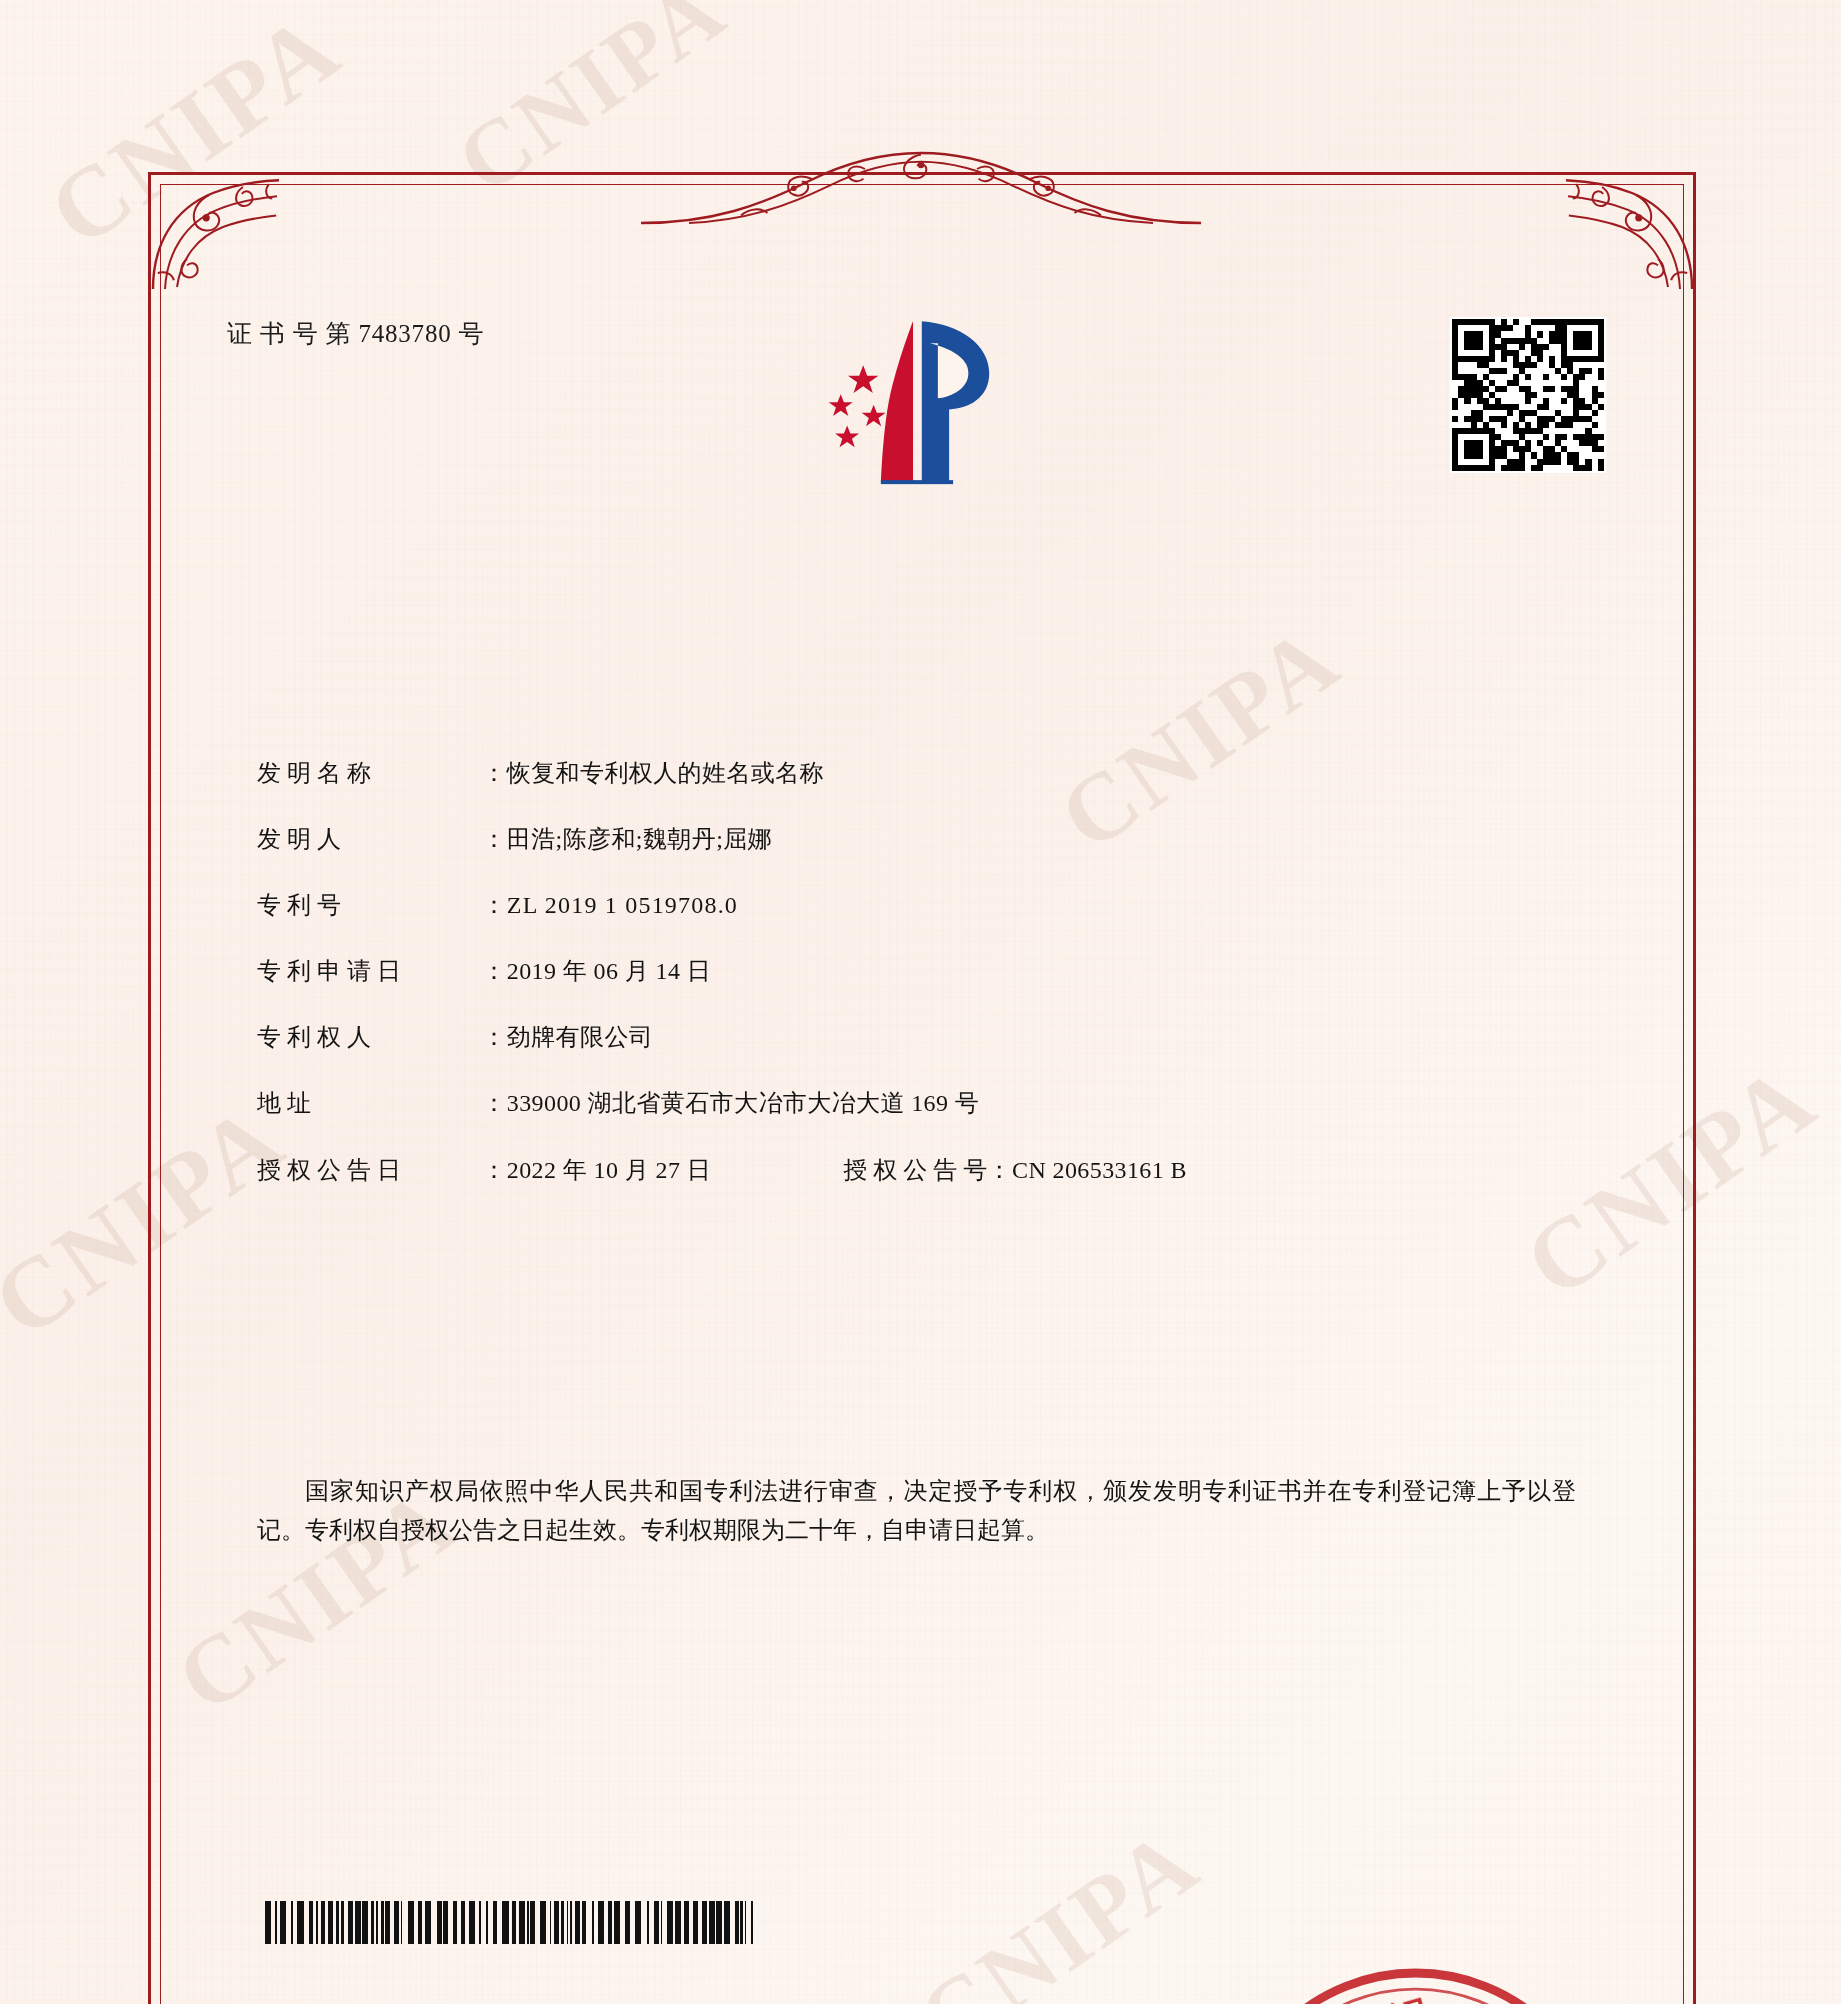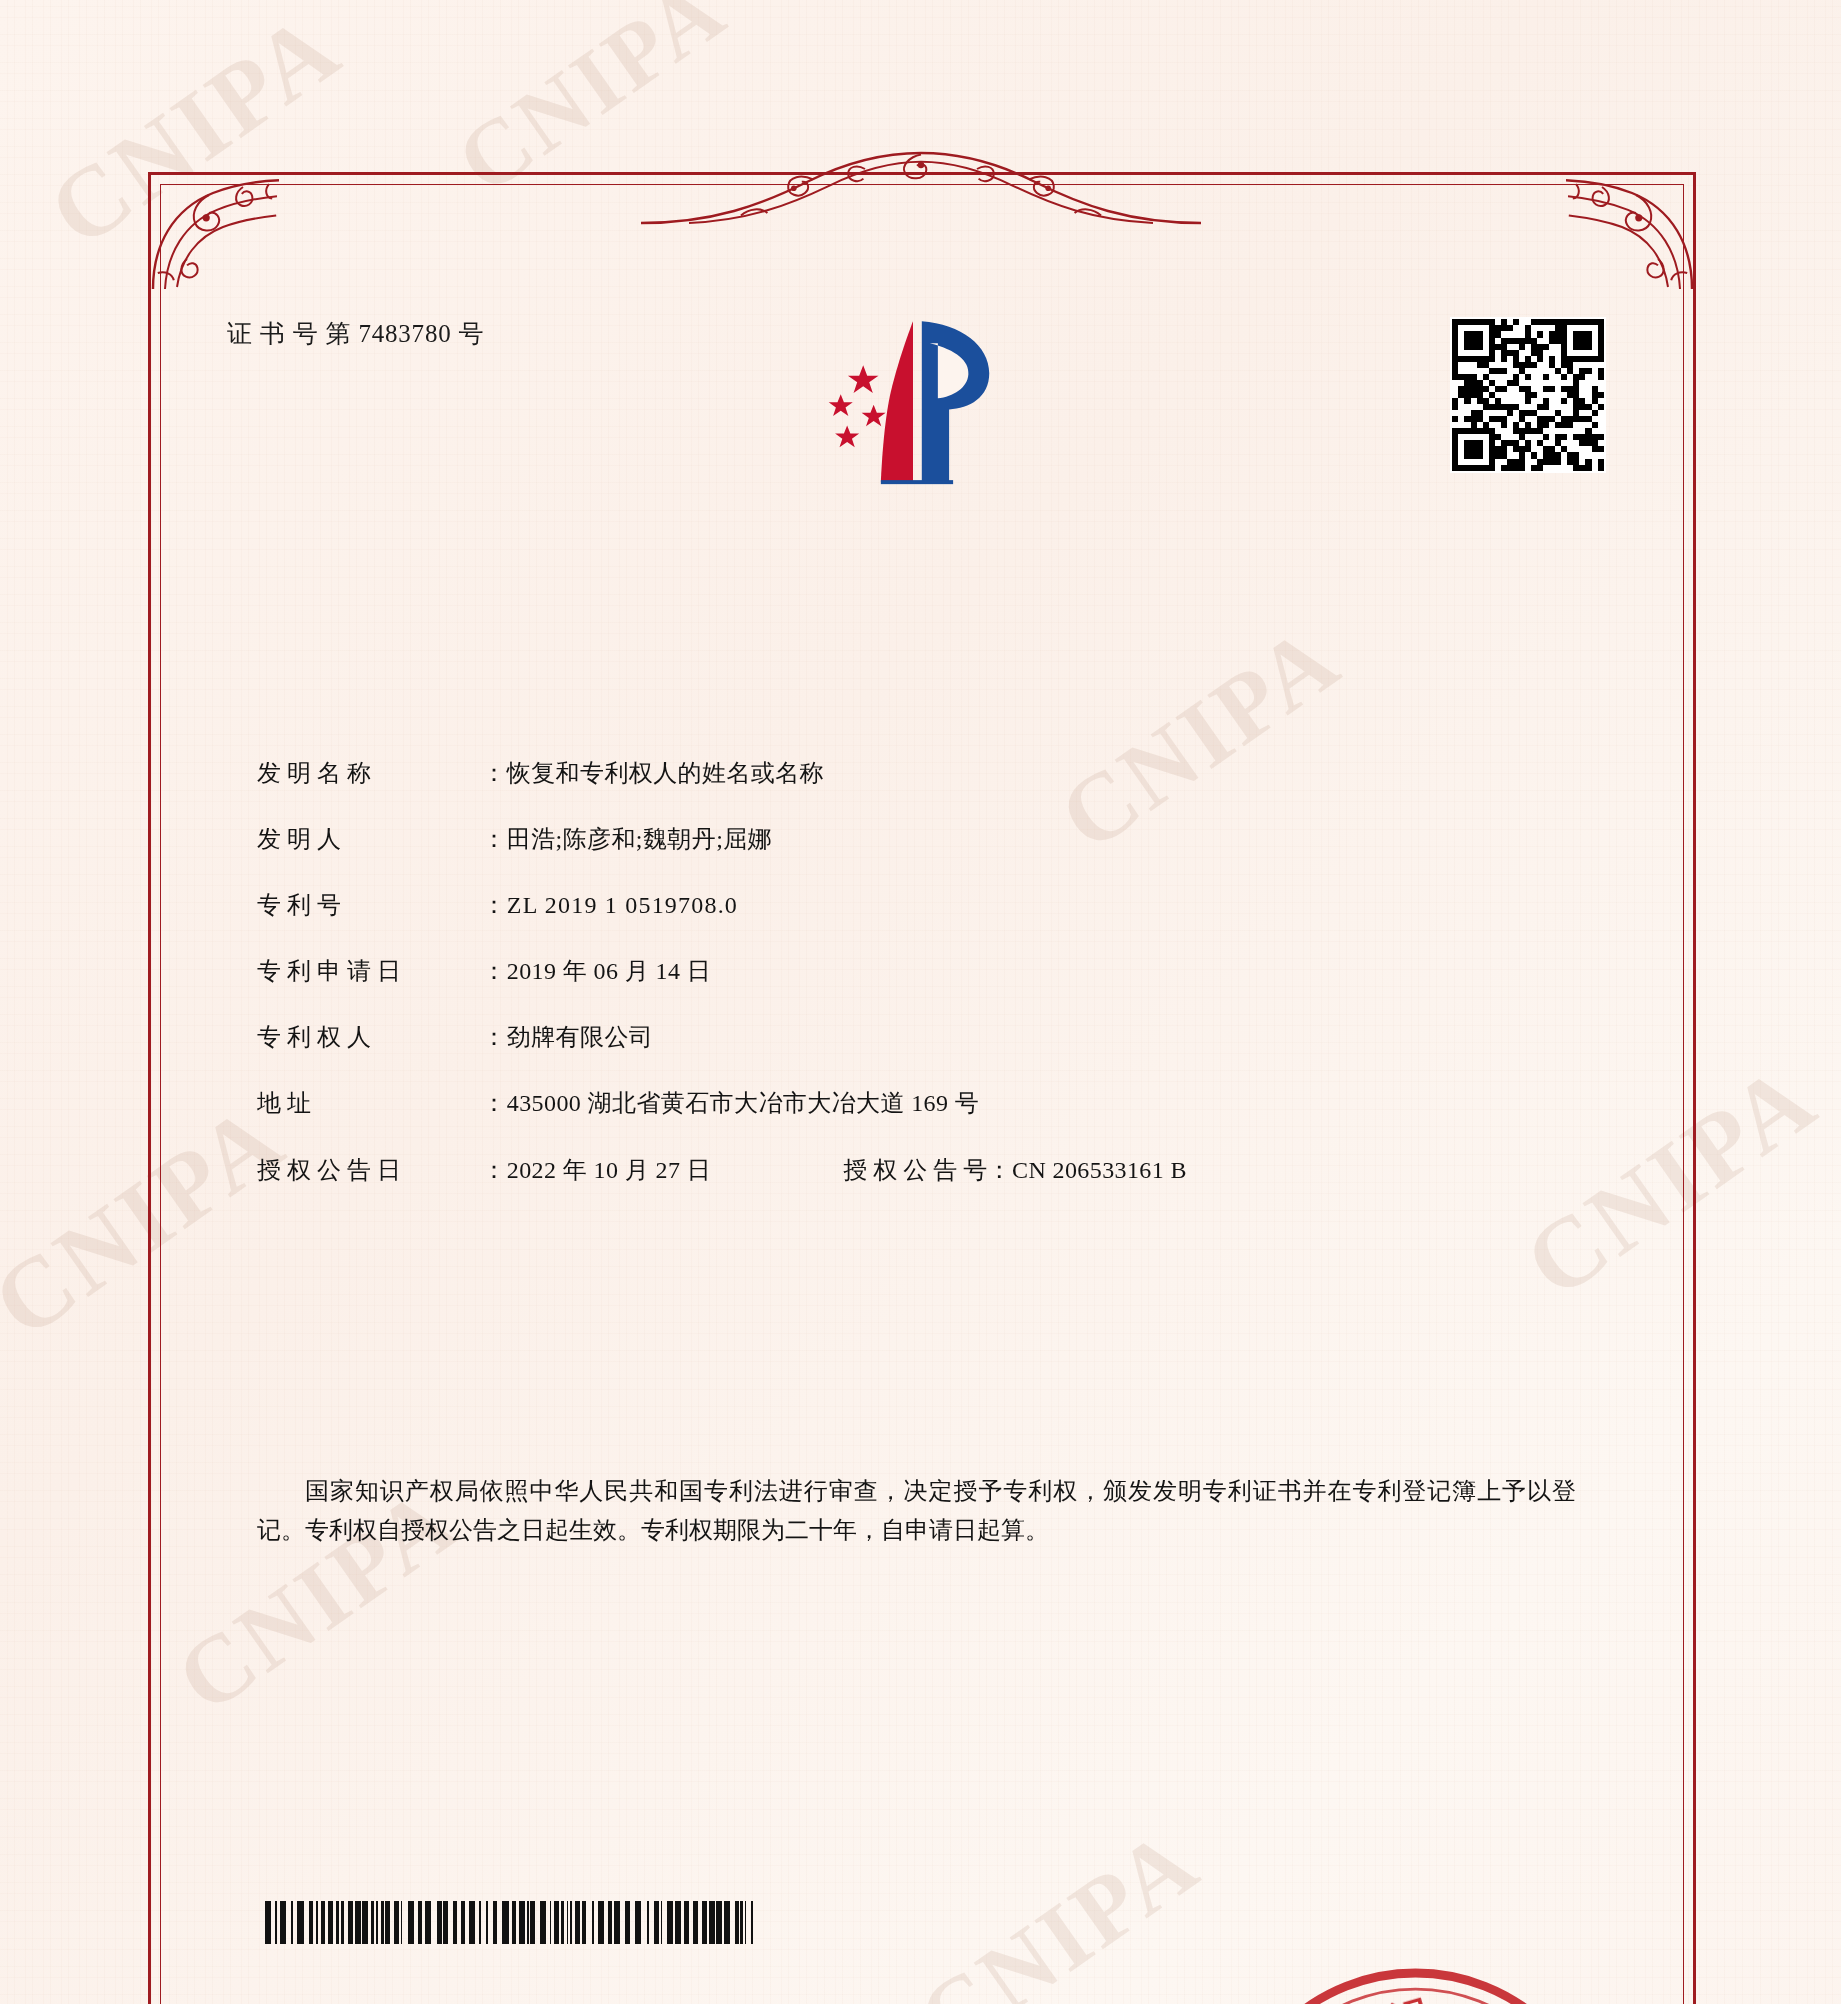--- a/index.html
+++ b/index.html
@@ -958,21 +958,21 @@
 
     <div class="field-row">
       <span class="field-label">专 利 权 人</span>
       <span class="field-colon">：</span>
       <span class="field-value">劲牌有限公司</span>
     </div>
 
     <div class="field-row">
       <span class="field-label">地 址</span>
       <span class="field-colon">：</span>
-      <span class="field-value">435000 湖北省黄石市大冶市大冶大道 169 号</span>
+      <span class="field-value">339000 湖北省黄石市大冶市大冶大道 169 号</span>
     </div>
 
     <div class="field-row2">
       <span class="field-label">授 权 公 告 日</span>
       <span class="field-colon">：</span>
       <span class="field-value">2022 年 10 月 27 日</span>
       <span class="second-label">授 权 公 告 号</span>
       <span class="field-colon">：</span>
       <span class="field-value">CN 206533161 B</span>
     </div>

